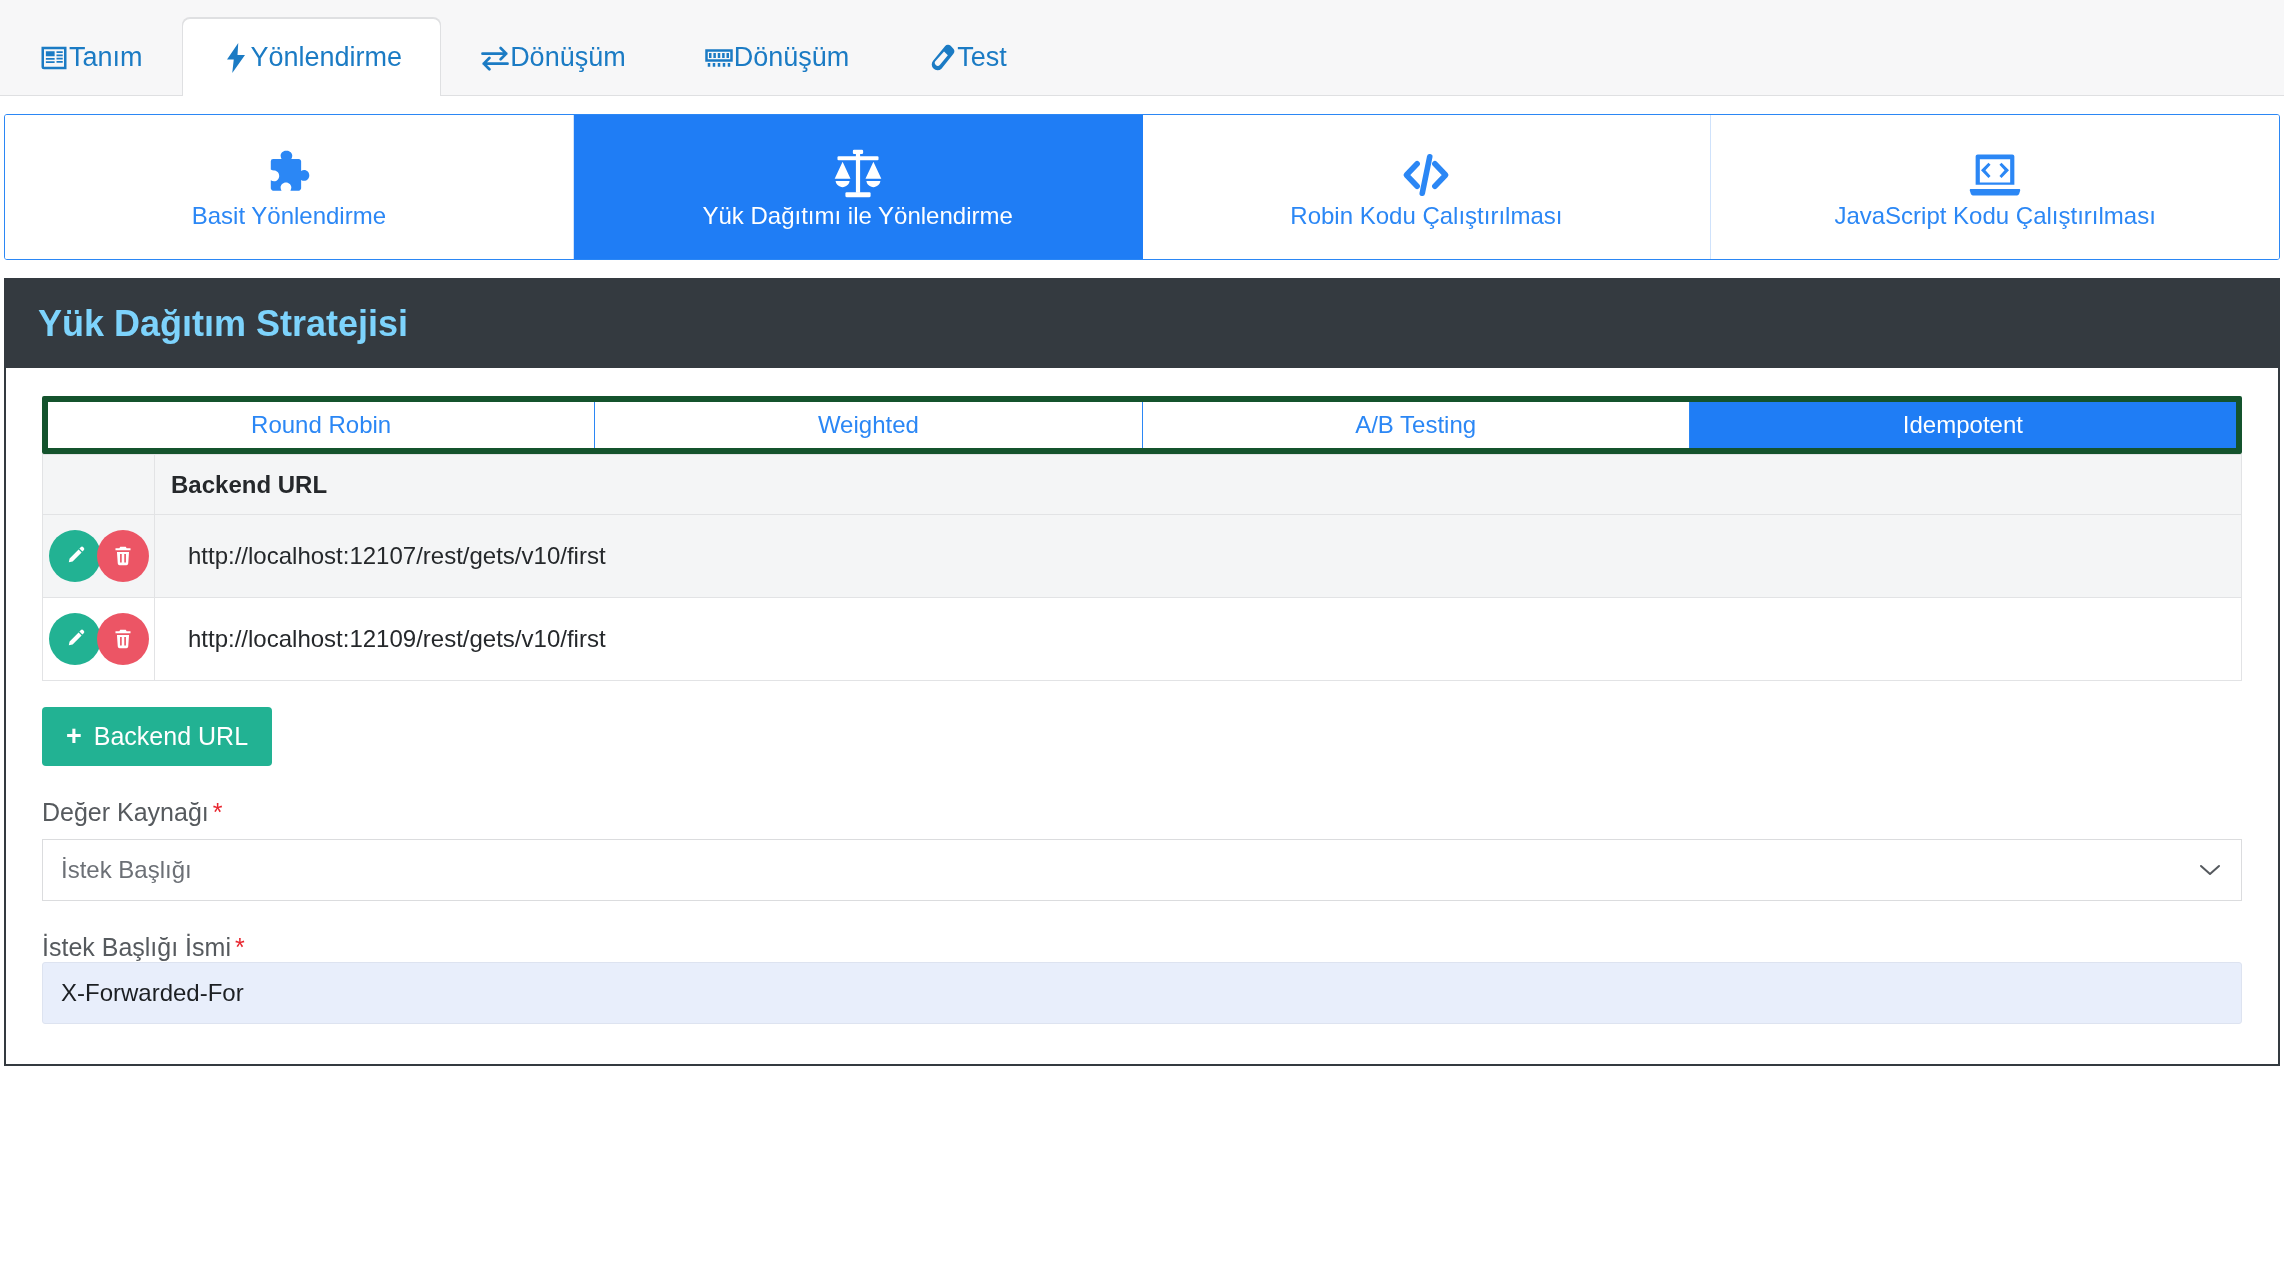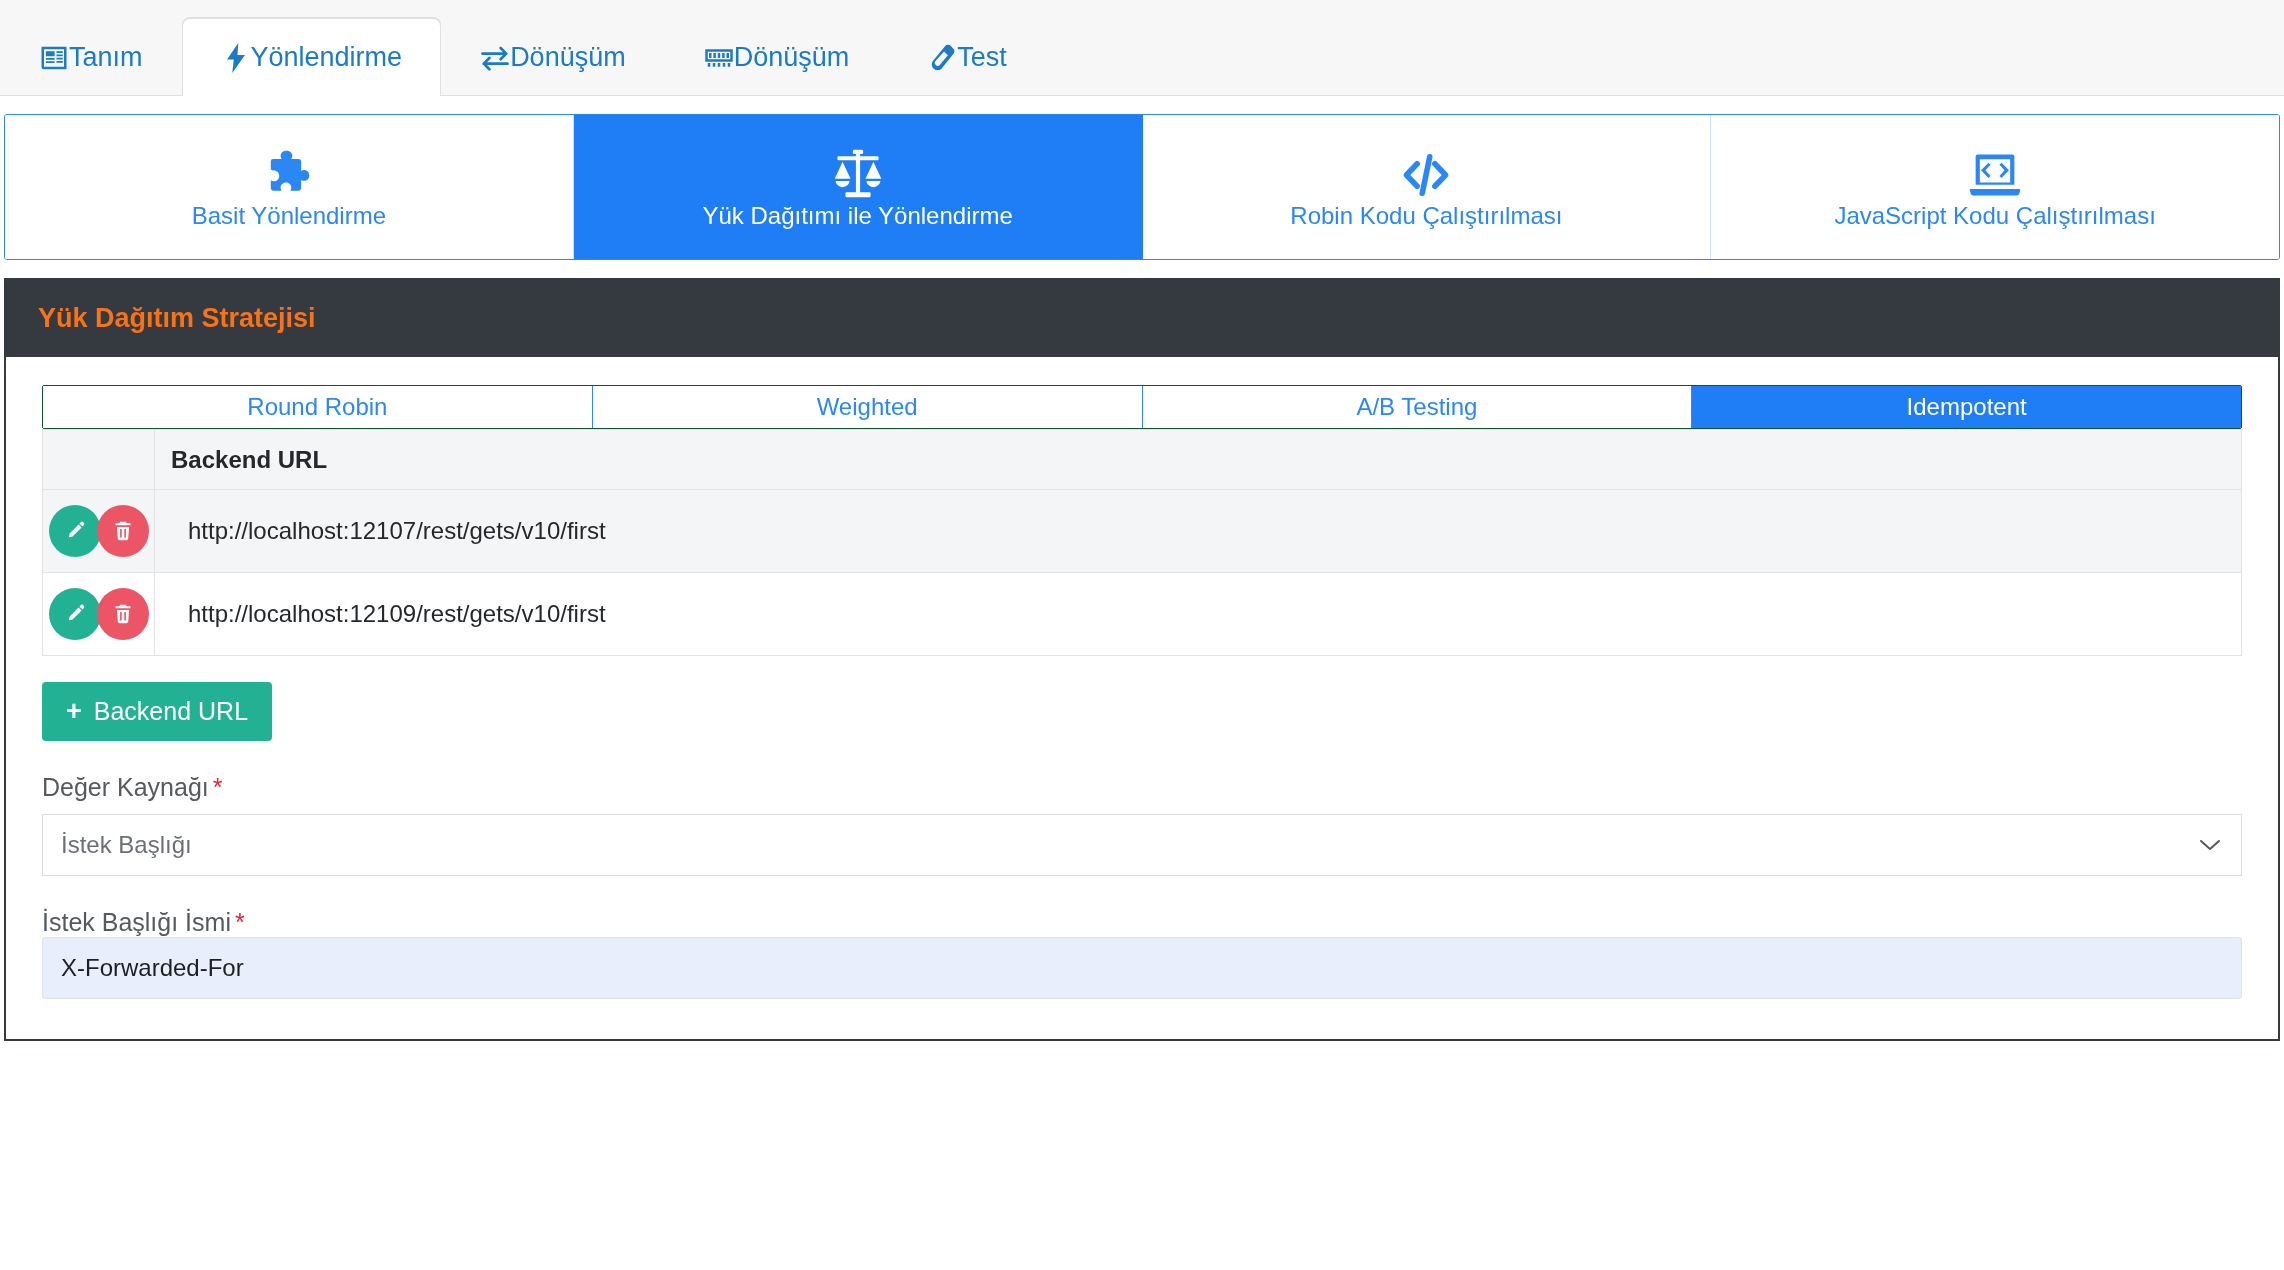--- a/index.html
+++ b/index.html
@@ -78,34 +78,34 @@
   .card .clabel { line-height: 1; }
 
   
   .panel {
     margin: 18px 4px 0 4px;
     border: 2px solid #343a40;
     background: #fff;
   }
   .panel-head {
     background: #343a40;
-    color: #f97316;
-    font-size: 27px;
+    color: #7dd3fc;
+    font-size: 36px;
     font-weight: bold;
     padding: 23px 32px;
   }
   .panel-body { padding: 28px 36px 40px 36px; }
 
   
   .strats {
     display: flex;
-    border: 1px solid #14532d;
+    border: 6px solid #14532d;
     border-radius: 2px;
     overflow: hidden;
-    height: 44px;
+    height: 58px;
   }
   .strat {
     flex: 1 1 0;
     display: flex;
     align-items: center;
     justify-content: center;
     font-size: 24px;
     color: #2b87f5;
     background: #fff;
     border-right: 1px solid #2b87f5;

